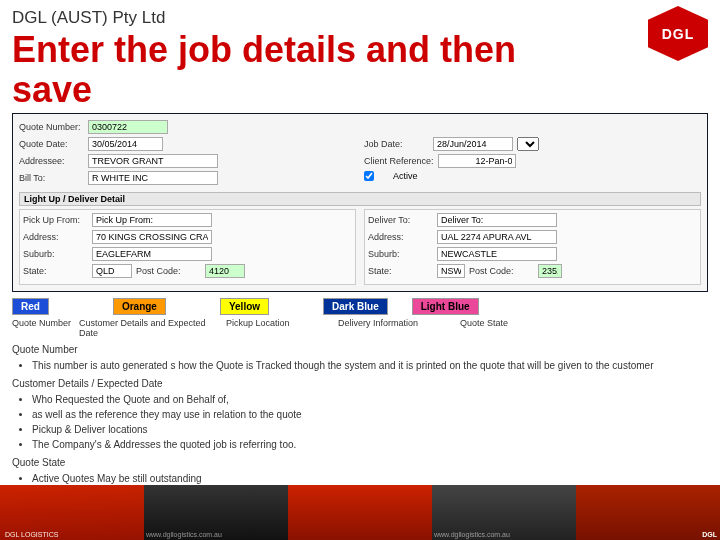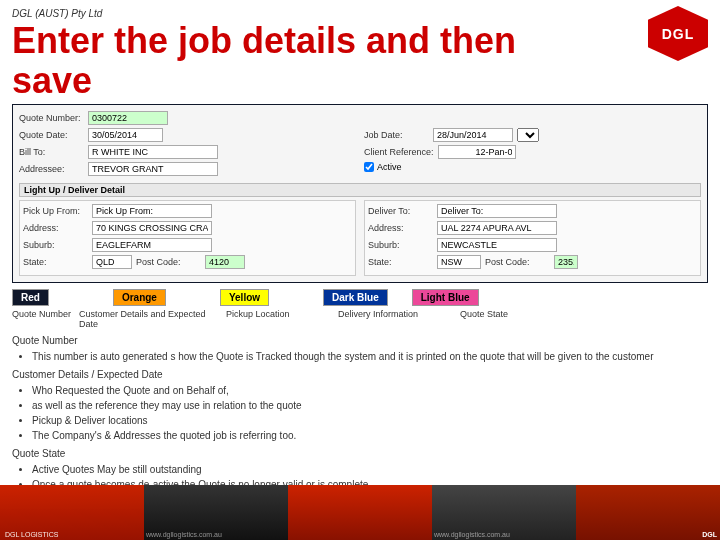--- a/index.html
+++ b/index.html
@@ -12,24 +12,23 @@
       overflow: hidden;
     }
 
     
     .header {
       background: #fff;
       padding: 8px 12px 4px 12px;
       position: relative;
     }
     .company-name {
-      font-size: 10px;
+      font-size: 17px;
       color: #333;
       font-weight: normal;
-      font-style: italic;
     }
     .page-title {
       font-size: 36px;
       font-weight: bold;
       color: #cc0000;
       line-height: 1.1;
       margin-top: 2px;
     }
     .logo {
       position: absolute;
@@ -109,21 +108,21 @@
     .pickup-col, .deliver-col {
       flex: 1;
       border: 1px solid #ccc;
       padding: 3px;
       background: #fafafa;
     }
 
     .checkbox-row {
       display: flex;
       align-items: center;
-      gap: 3px;
+      gap: 19px;
     }
     .checkbox-label {
       font-size: 9px;
     }
 
     
     .legend-section {
       margin: 6px 12px 0 12px;
     }
     .legend-row {
@@ -132,21 +131,21 @@
       margin-bottom: 3px;
     }
     .legend-box {
       padding: 2px 8px;
       font-size: 10px;
       font-weight: bold;
       color: #000;
       border: 1px solid #999;
       text-align: center;
     }
-    .legend-box.red { background: #0f172a; color: #fff; }
+    .legend-box.red { background: #1d4ed8; color: #fff; }
     .legend-box.orange { background: #ff9900; }
     .legend-box.yellow { background: #ffff00; }
     .legend-box.dark-blue { background: #003399; color: #fff; }
     .legend-box.light-blue { background: #ec4899; }
 
     
     .body-section {
       margin: 0 12px;
       font-size: 10px;
       color: #333;
@@ -214,26 +213,26 @@
     <input class="form-input highlight" style="width: 80px;" value="0300722">
   </div>
 
   <div class="top-section">
     <div class="left-fields">
       <div class="form-row">
         <span class="form-label">Quote Date:</span>
         <input class="form-input" style="width: 75px;" value="30/05/2014">
       </div>
       <div class="form-row">
+        <span class="form-label">Addressee:</span>
+        <input class="form-input" style="width: 130px;" value="TREVOR GRANT">
+      </div>
+      <div class="form-row">
         <span class="form-label">Bill To:</span>
         <input class="form-input" style="width: 130px;" value="R WHITE INC">
-      </div>
-      <div class="form-row">
-        <span class="form-label">Addressee:</span>
-        <input class="form-input" style="width: 130px;" value="TREVOR GRANT">
       </div>
     </div>
     <div class="right-fields">
       <div class="form-row">
         <span class="form-label">Job Date:</span>
         <input class="form-input" style="width: 80px;" value="28/Jun/2014">
         <select style="height:14px;font-size:9px;"></select>
       </div>
       <div class="form-row">
         <span class="form-label">Client Reference:</span>
@@ -276,21 +275,21 @@
       <div class="form-row">
         <span class="form-label">Address:</span>
         <input class="form-input" style="width: 120px;" value="UAL 2274 APURA AVL">
       </div>
       <div class="form-row">
         <span class="form-label">Suburb:</span>
         <input class="form-input" style="width: 120px;" value="NEWCASTLE">
       </div>
       <div class="form-row">
         <span class="form-label">State:</span>
-        <input class="form-input" style="width: 44px;" value="NSW">
+        <input class="form-input" style="width: 28px;" value="NSW">
         <span class="form-label">Post Code:</span>
         <input class="form-input" style="width: 24px; background: rgb(204, 255, 204);" value="2351">
       </div>
     </div>
   </div>
 </div>
 
 <div class="legend-section">
   <div class="legend-row">
     <div class="legend-box red">Red</div>

